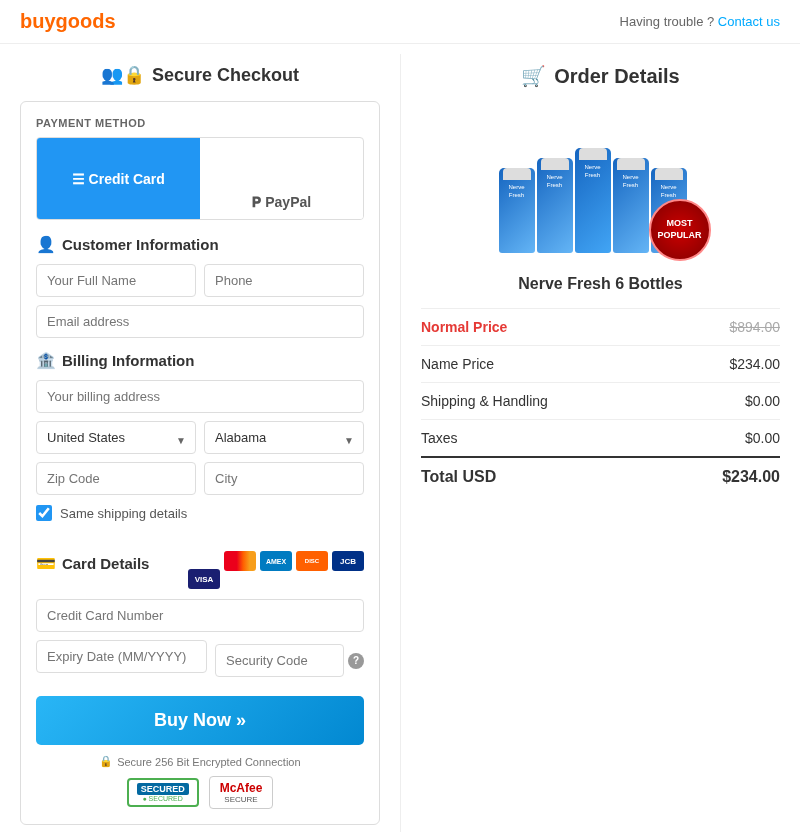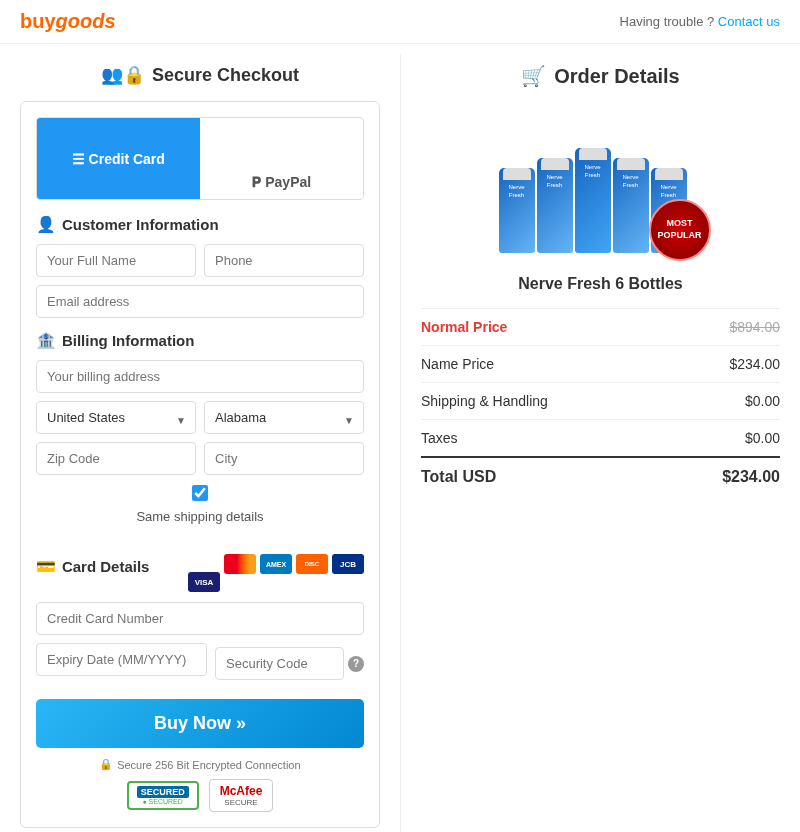--- a/index.html
+++ b/index.html
@@ -151,21 +151,20 @@
       pointer-events: none;
     }
 
     
     .checkbox-row {
       display: flex;
       align-items: center;
       gap: 8px;
       margin-bottom: 12px;
       margin-top: 2px;
-      flex-direction: column;
     }
     .checkbox-row input[type="checkbox"] {
       width: 16px;
       height: 16px;
       accent-color: #2196f3;
     }
     .checkbox-label { font-size: 13px; color: #555; }
 
     
     .card-details-header {
@@ -281,40 +280,41 @@
       border-top: 2px solid #333;
       font-weight: bold;
       font-size: 16px;
     }
   </style>
 </head>
 <body>
 
 <div class="header">
   <div class="logo">
-    <span>buy</span><span style="color:#ff6600;font-style:italic;">goods</span>
+    <span>buy</span><span style="color:#ff6600;">goods</span>
   </div>
   <div class="header-right">
     <span>Having trouble ?</span>
     <a href="#">Contact us</a>
   </div>
 </div>
 
 <div class="main-layout">
 
   <div class="left-panel">
 
     <div class="section-title">
       <span class="icon">👥🔒</span>
       <span>Secure Checkout</span>
     </div>
 
     <div class="form-card">
 
       
+      <div class="payment-method-label">PAYMENT METHOD</div>
       <div class="payment-tabs">
         <button class="payment-tab active">
           <span>☰</span>
           <span>Credit Card</span>
         </button>
         <button class="payment-tab">
           <span>𝐏</span>
           <span>PayPal</span>
         </button>
       </div>

